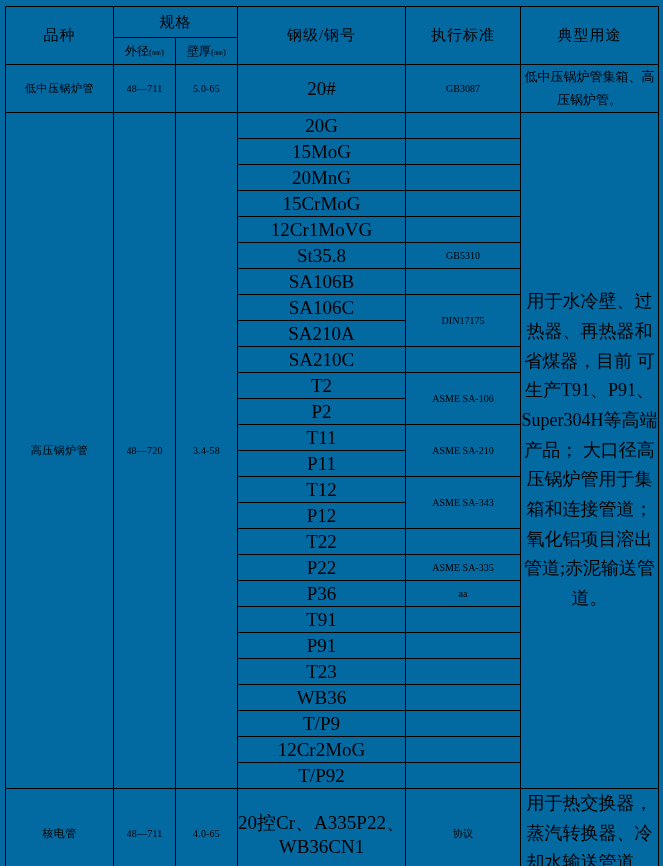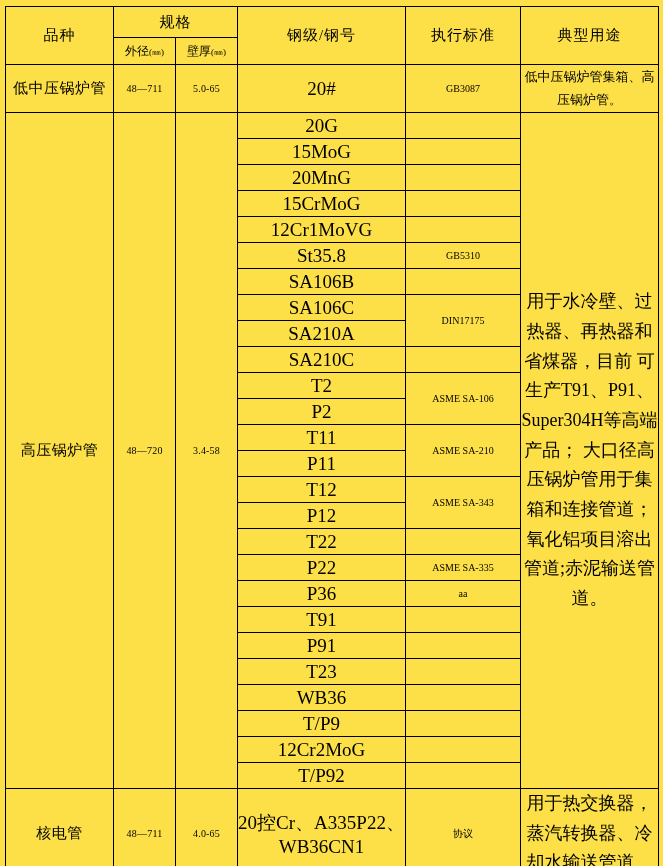--- a/index.html
+++ b/index.html
@@ -8,21 +8,21 @@
     background: #ffffff;
   }
   body {
     font-family: "Liberation Serif", "DejaVu Serif", serif;
     color: #000000;
   }
   .page {
     width: 663px;
     height: 866px;
     position: relative;
-    background: #fde047;
+    background: #0369a1;
     box-sizing: border-box;
     padding: 6px 5px 5px 5px;
   }
   table.spec {
     border-collapse: collapse;
     width: 653px;
     table-layout: fixed;
     margin: 0 auto;
   }
   table.spec td, table.spec th {
@@ -47,21 +47,21 @@
   }
   .hdr-sub {
     font-size: 12px;
     height: 26px;
   }
   .hdr-sub .unit {
     font-size: 9px;
     vertical-align: baseline;
   }
   .cell-variety {
-    font-size: 15px;
+    font-size: 11px;
     letter-spacing: 0.5px;
   }
   .cell-num {
     font-size: 10px;
     letter-spacing: 0.2px;
   }
   .cell-grade {
     font-size: 19px;
     height: 25px;
   }

